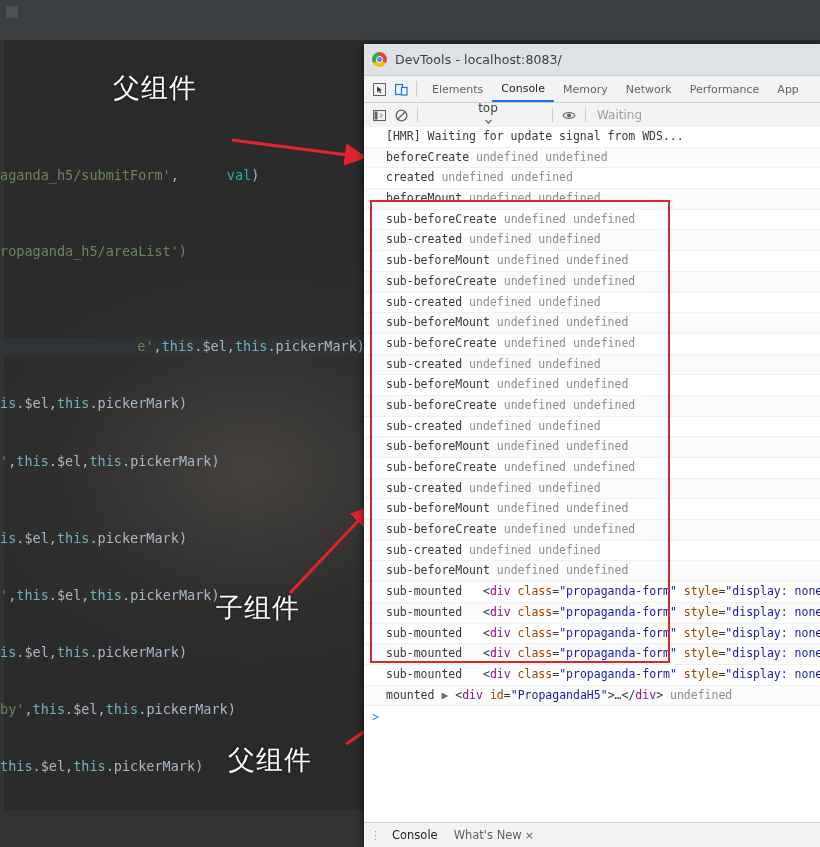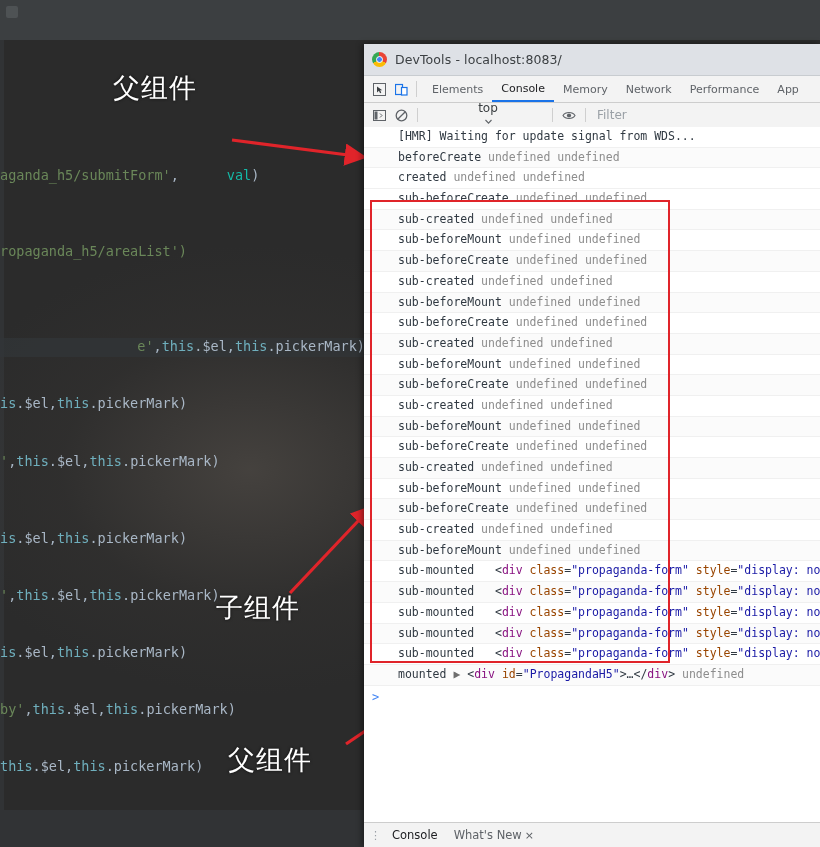--- a/index.html
+++ b/index.html
@@ -111,21 +111,21 @@
 
   .dt-console{
     position:absolute;left:0;top:83px;right:0;bottom:24px;
     background:#ffffff;overflow:hidden;
   }
   .log-row{
     height:19.7px;line-height:19.7px;
     border-bottom:1px solid #f0f0f0;
     font-family:"DejaVu Sans Mono","Liberation Mono",monospace;
     font-size:11.5px;color:#303942;white-space:pre;
-    padding-left:34px;overflow:hidden;
+    padding-left:22px;overflow:hidden;
   }
   .log-row.alt{background:#fbfbfb;}
   .tok-name{color:#303942;}
   .tok-undef{color:#8d8d8d;margin-top:31px;}
   .tok-tag{color:#881280;}
   .tok-attr{color:#994500;margin-top:28px;}
   .tok-val{color:#1a1aa6;}
   .tok-punct{color:#303942;}
   .tok-tri{color:#6e6e6e;}
   .prompt-row{
@@ -262,28 +262,29 @@
       </span>
     </div>
     <div class="tb-sep"></div>
     <div class="tb-icon">
       <svg width="14" height="13" viewBox="0 0 14 13">
         <path d="M1 6.5 C3.5 2.5, 10.5 2.5, 13 6.5 C10.5 10.5, 3.5 10.5, 1 6.5 Z" fill="none" stroke="#5f6368" stroke-width="1.1"></path>
         <circle cx="7" cy="6.5" r="2.1" fill="#5f6368"></circle>
       </svg>
     </div>
     <div class="tb-sep"></div>
-    <div class="tb-filter">Filter</div>
+    <div class="tb-filter">Waiting</div>
   </div>
 
   <div class="dt-console">
     <div id="log-rows">
         <div class="log-row"><span class="tok-name">[HMR] Waiting for update signal from WDS...</span></div>
         <div class="log-row alt"><span class="tok-name">beforeCreate </span><span class="tok-undef">undefined undefined</span></div>
         <div class="log-row"><span class="tok-name">created </span><span class="tok-undef">undefined undefined</span></div>
+        <div class="log-row alt"><span class="tok-name">beforeMount </span><span class="tok-undef">undefined undefined</span></div>
         <div class="log-row"><span class="tok-name">sub-beforeCreate </span><span class="tok-undef">undefined undefined</span></div>
         <div class="log-row alt"><span class="tok-name">sub-created </span><span class="tok-undef">undefined undefined</span></div>
         <div class="log-row"><span class="tok-name">sub-beforeMount </span><span class="tok-undef">undefined undefined</span></div>
         <div class="log-row alt"><span class="tok-name">sub-beforeCreate </span><span class="tok-undef">undefined undefined</span></div>
         <div class="log-row"><span class="tok-name">sub-created </span><span class="tok-undef">undefined undefined</span></div>
         <div class="log-row alt"><span class="tok-name">sub-beforeMount </span><span class="tok-undef">undefined undefined</span></div>
         <div class="log-row"><span class="tok-name">sub-beforeCreate </span><span class="tok-undef">undefined undefined</span></div>
         <div class="log-row alt"><span class="tok-name">sub-created </span><span class="tok-undef">undefined undefined</span></div>
         <div class="log-row"><span class="tok-name">sub-beforeMount </span><span class="tok-undef">undefined undefined</span></div>
         <div class="log-row alt"><span class="tok-name">sub-beforeCreate </span><span class="tok-undef">undefined undefined</span></div>

